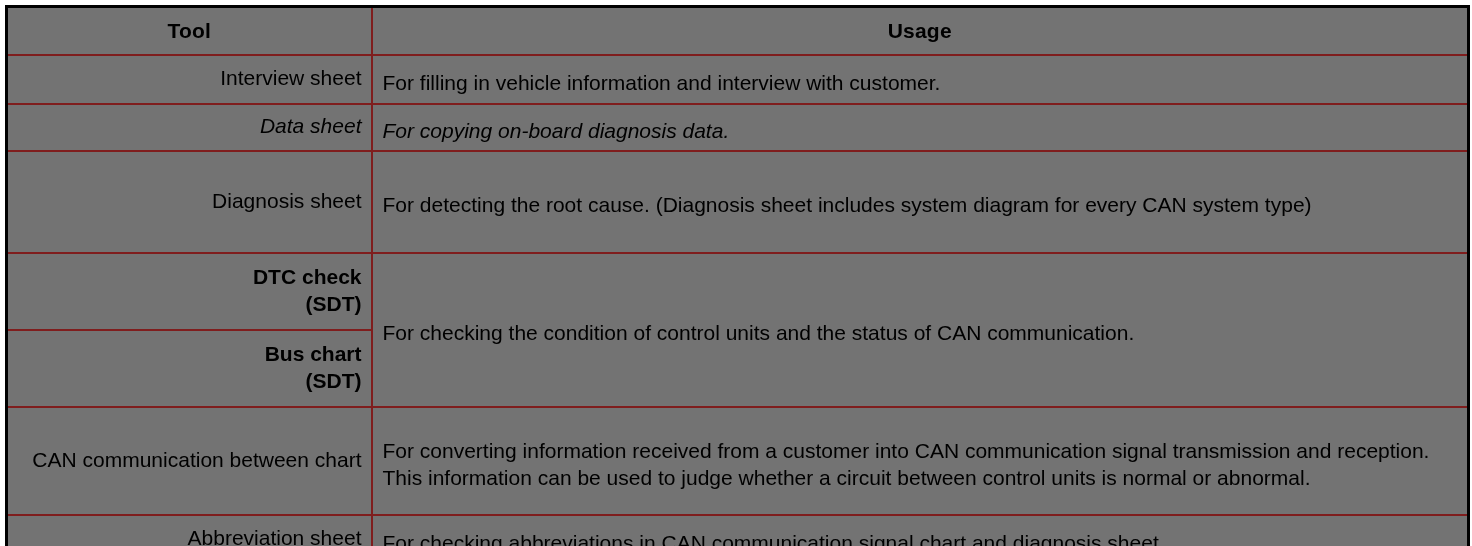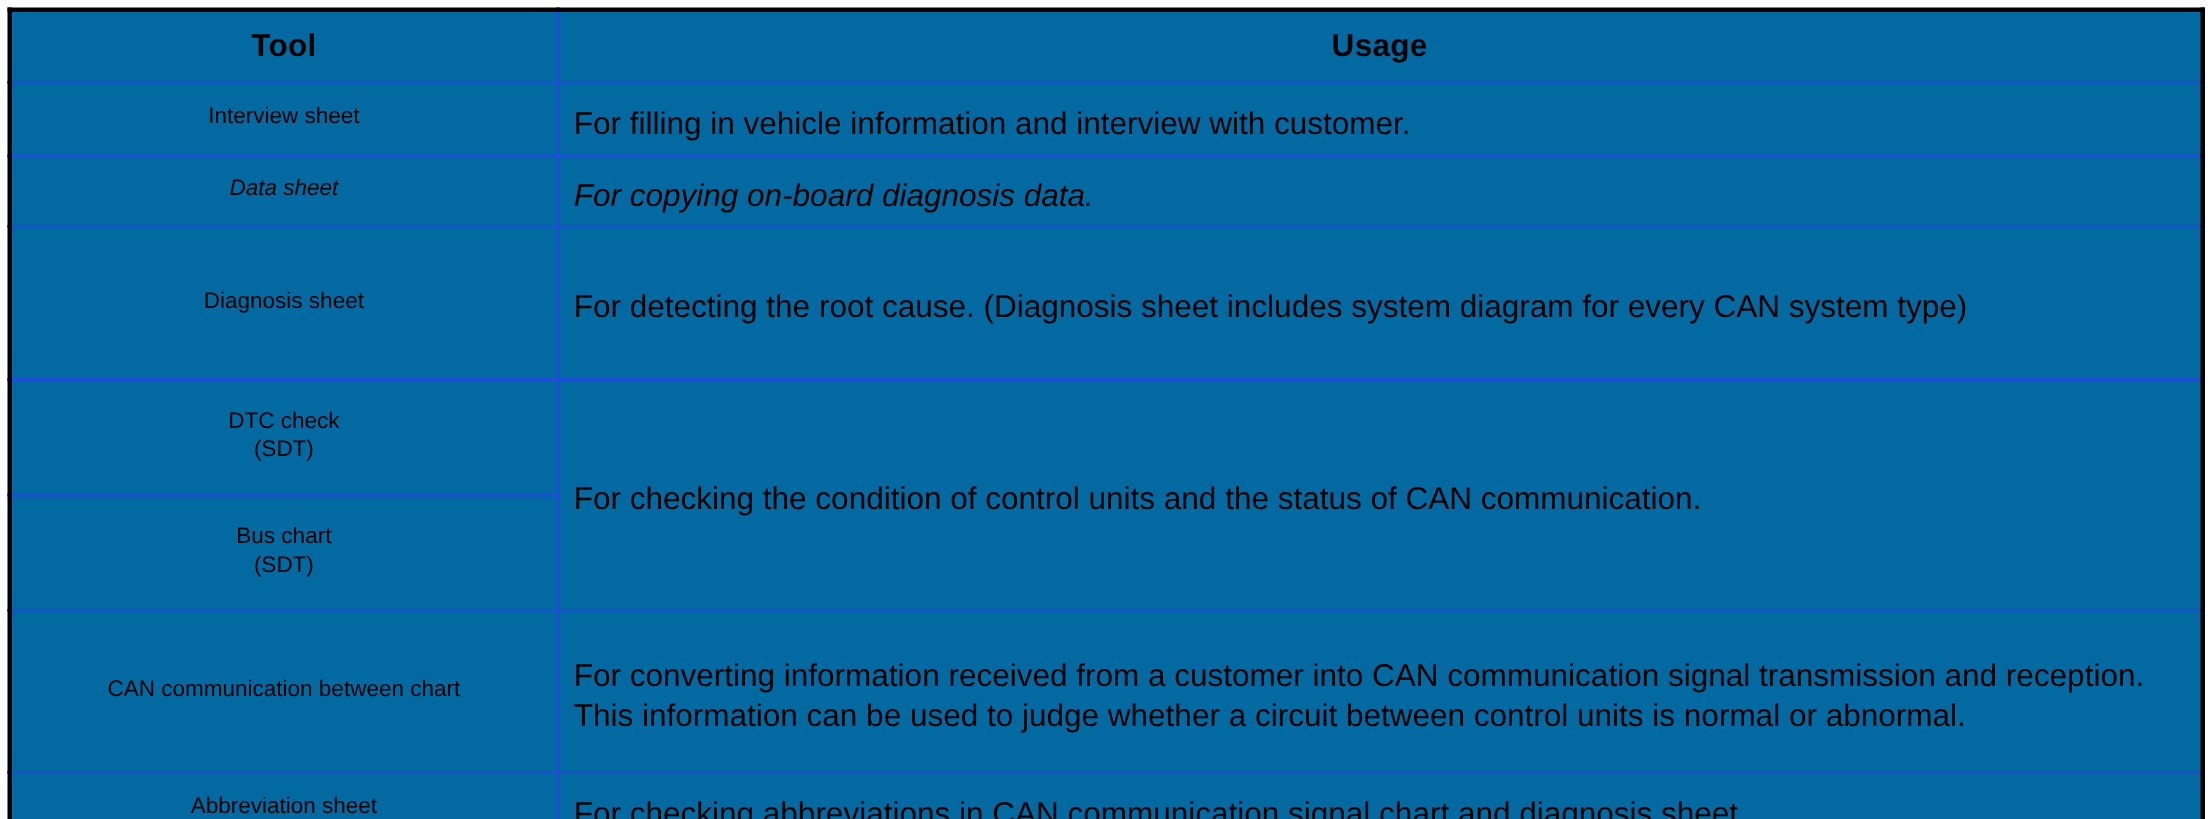--- a/index.html
+++ b/index.html
@@ -30,23 +30,23 @@
     left: 5px;
     top: 5px;
     width: 1462px;
     border-collapse: collapse;
     table-layout: fixed;
     background: #ffffff;
   }
 
   .tool-table td,
   .tool-table th {
-    border: 2px solid #1d4ed8;
+    border: 2px solid #7f1d1d;
     vertical-align: middle;
-    background: #0369a1;
+    background: #737373;
     box-sizing: border-box;
   }
 
   
   .tool-table {
     border: 3px solid #000000;
   }
 
   col.col-tool  { width: 365px; }
   col.col-usage { width: 1097px; }
@@ -54,22 +54,22 @@
   .hdr-cell {
     text-align: center;
     font-size: 21px;
     font-weight: bold;
     letter-spacing: 0.2px;
     height: 48px;
     padding: 0 8px;
   }
 
   .tool-cell {
-    text-align: center;
-    font-size: 15px;
+    text-align: right;
+    font-size: 21px;
     font-weight: normal;
     padding: 7px 9px 8px 9px;
     line-height: 1.26;
     margin-left: 12px;
   }
 
   .usage-cell {
     text-align: left;
     font-size: 21px;
     font-weight: normal;
@@ -84,21 +84,21 @@
   
   tr.row-head        { height: 48px; }
   tr.row-interview   { height: 49px; }
   tr.row-data        { height: 47px; font-style: italic; }
   tr.row-diagnosis   { height: 102px; }
   tr.row-dtc         { height: 77px; }
   tr.row-bus         { height: 77px; }
   tr.row-can         { height: 108px; }
   tr.row-abbrev      { height: 49px; }
 
-  .nowrap-line { display: block; }
+  .nowrap-line { display: block; font-weight: bold; }
 </style>
 </head>
 <body>
 
 <div class="page">
 
   <table class="tool-table">
     <colgroup>
       <col class="col-tool">
       <col class="col-usage">

